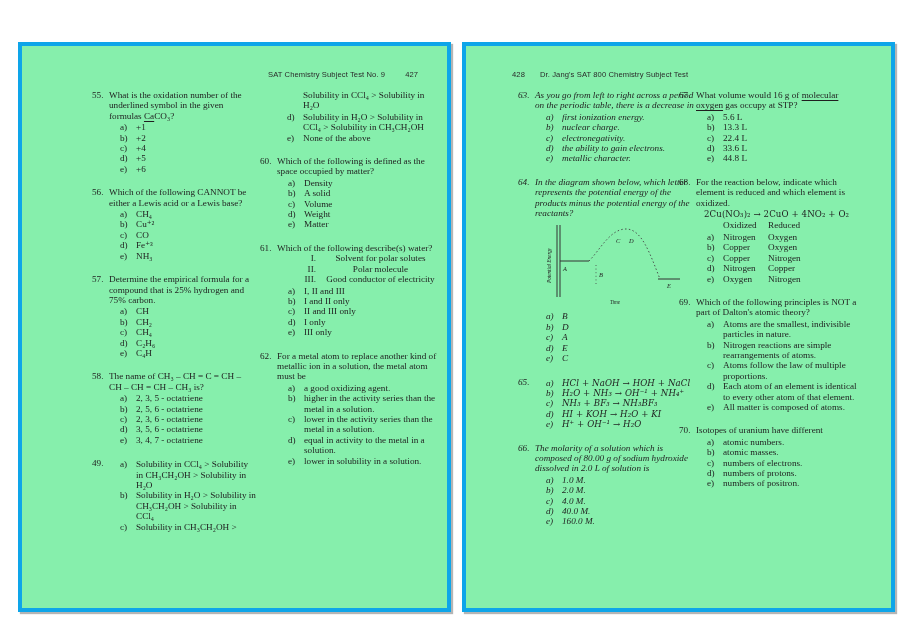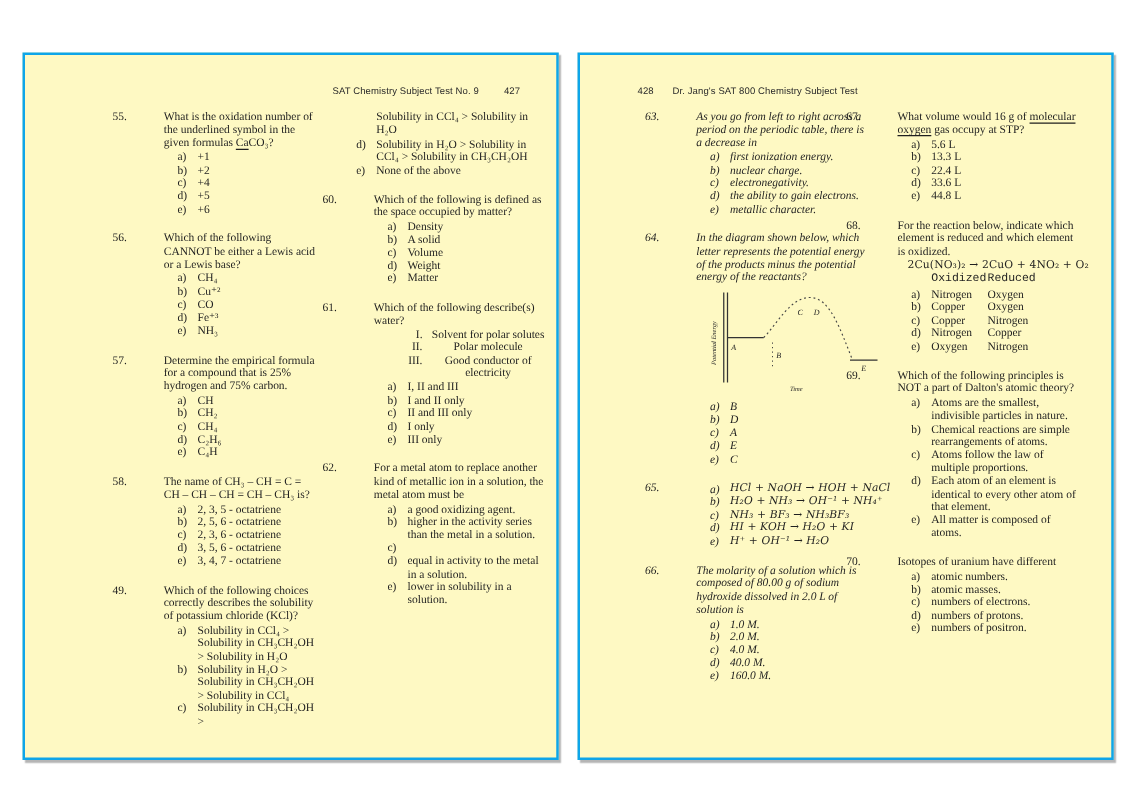--- a/index.html
+++ b/index.html
@@ -4,56 +4,56 @@
 <style>
   html,body { margin:0; padding:0; }
   body {
     width:910px; height:644px; background:#ffffff; overflow:hidden;
     font-family:"Liberation Serif","DejaVu Serif",serif; color:#1f1f1f;
     position:relative;
   }
   .stage { position:absolute; left:0; top:0; width:910px; height:644px; }
   .page {
     position:absolute; top:42px; width:425px; height:562px;
-    background:#fef9c3; border:2px solid #0ea5e9;
+    background:#86efac; border:4px solid #0ea5e9;
     box-shadow:2px 2px 1px rgba(90,90,90,0.45);
   }
   #page-left { left:18px; }
   #page-right { left:462px; }
   .pghead {
     position:absolute; top:24px; display:flex;
     font-family:"Liberation Sans","DejaVu Sans",sans-serif;
     font-size:7.6px; color:#2a2a2a; letter-spacing:0.1px;
   }
   #page-left .pghead { left:246px; gap:20px; }
   #page-right .pghead { left:46px; gap:15px; }
   .col { position:absolute; top:44px; font-size:9.2px; line-height:10.4px; }
   #pl-col1 { left:70px;  width:164px; }
   #pl-col2 { left:238px; width:182px; }
   #pr-col1 { left:52px;  width:178px;font-style:italic; }
   #pr-col2 { left:213px; width:186px; }
   .q { display:flex; margin-bottom:13px; }
   .q.qcont { display:block; }
   .qnum { flex:none; width:17px; }
-  .qbody { flex:1; min-width:0;margin-left:24px; }
+  .qbody { flex:1; min-width:0; }
   .stem { }
   .u { text-decoration:underline; text-underline-offset:1.5px; }
   .opts { margin-top:1px; }
   .opt { display:flex; padding-left:11px; }
   .olabel { flex:none; width:16px; }
   .otext { flex:1; min-width:0; }
   .qcont .contline { padding-left:43px; }
   .qcont .opt { padding-left:27px; }
   .subs { }
   .sub { display:flex; padding-left:22px; }
   .subn { flex:none; min-width:17px; text-align:right; margin-right:3px; }
   .subt { flex:1; min-width:0;text-align:center; }
   .math { font-family:"DejaVu Serif",serif; font-size:8.6px; letter-spacing:0.1px; white-space:nowrap; }
   .eq { padding-left:8px; margin:1px 0 1px 0; }
-  .tblhead { display:flex; padding-left:27px;font-family:Liberation Mono, monospace; }
+  .tblhead { display:flex; padding-left:27px; }
   .thc1 { flex:none; width:45px; }
   .oc1 { flex:none; width:45px; }
   .oc2 { flex:1; }
   svg.ediag { display:block; margin:3px 0 4px 2px; }
   .ax,.lv { stroke:#333; stroke-width:1; }
   .curve { fill:none; stroke:#444; stroke-width:0.9; stroke-dasharray:1.5 2.3; }
   .ddots { stroke:#444; stroke-width:0.8; stroke-dasharray:1 2.6; }
   .dl { font-size:6.4px; fill:#222; }
   .dy,.dx { font-size:5.2px; fill:#222; }
 </style>
@@ -176,21 +176,20 @@
               <div class="opt">
                 <span class="olabel">e)</span>
                 <span class="otext">3, 4, 7 - octatriene</span>
               </div>
             </div>
           </div>
         </div>
         <div class="q">
           <span class="qnum">49.</span>
           <div class="qbody">
-            <div class="stem"><span>Which of the following choices correctly describes the solubility of potassium chloride (KCl)?</span></div>
             <div class="opts">
               <div class="opt">
                 <span class="olabel">a)</span>
                 <span class="otext">Solubility in CCl₄ &gt; Solubility in CH₃CH₂OH &gt; Solubility in H₂O</span>
               </div>
               <div class="opt">
                 <span class="olabel">b)</span>
                 <span class="otext">Solubility in H₂O &gt; Solubility in CH₃CH₂OH &gt; Solubility in CCl₄</span>
               </div>
               <div class="opt">
@@ -293,20 +292,21 @@
               <div class="opt">
                 <span class="olabel">a)</span>
                 <span class="otext">a good oxidizing agent.</span>
               </div>
               <div class="opt">
                 <span class="olabel">b)</span>
                 <span class="otext">higher in the activity series than the metal in a solution.</span>
               </div>
               <div class="opt">
                 <span class="olabel">c)</span>
+                <span class="otext">lower in the activity series than the metal in a solution.</span>
               </div>
               <div class="opt">
                 <span class="olabel">d)</span>
                 <span class="otext">equal in activity to the metal in a solution.</span>
               </div>
               <div class="opt">
                 <span class="olabel">e)</span>
                 <span class="otext">lower in solubility in a solution.</span>
               </div>
             </div>
@@ -519,21 +519,21 @@
           <span class="qnum">69.</span>
           <div class="qbody">
             <div class="stem"><span>Which of the following principles is NOT a part of Dalton's atomic theory?</span></div>
             <div class="opts">
               <div class="opt">
                 <span class="olabel">a)</span>
                 <span class="otext">Atoms are the smallest, indivisible particles in nature.</span>
               </div>
               <div class="opt">
                 <span class="olabel">b)</span>
-                <span class="otext">Chemical reactions are simple rearrangements of atoms.</span>
+                <span class="otext">Nitrogen reactions are simple rearrangements of atoms.</span>
               </div>
               <div class="opt">
                 <span class="olabel">c)</span>
                 <span class="otext">Atoms follow the law of multiple proportions.</span>
               </div>
               <div class="opt">
                 <span class="olabel">d)</span>
                 <span class="otext">Each atom of an element is identical to every other atom of that element.</span>
               </div>
               <div class="opt">

